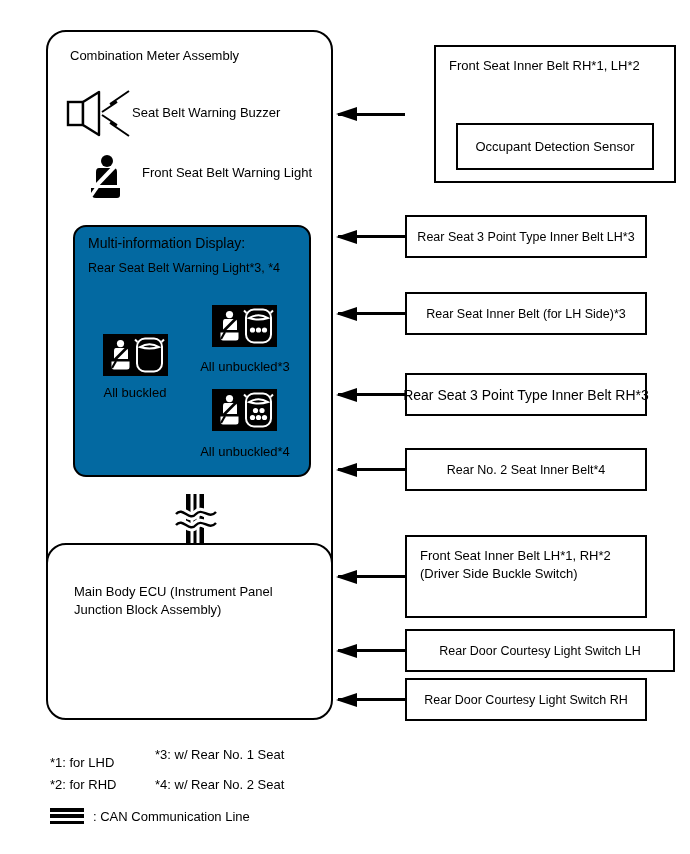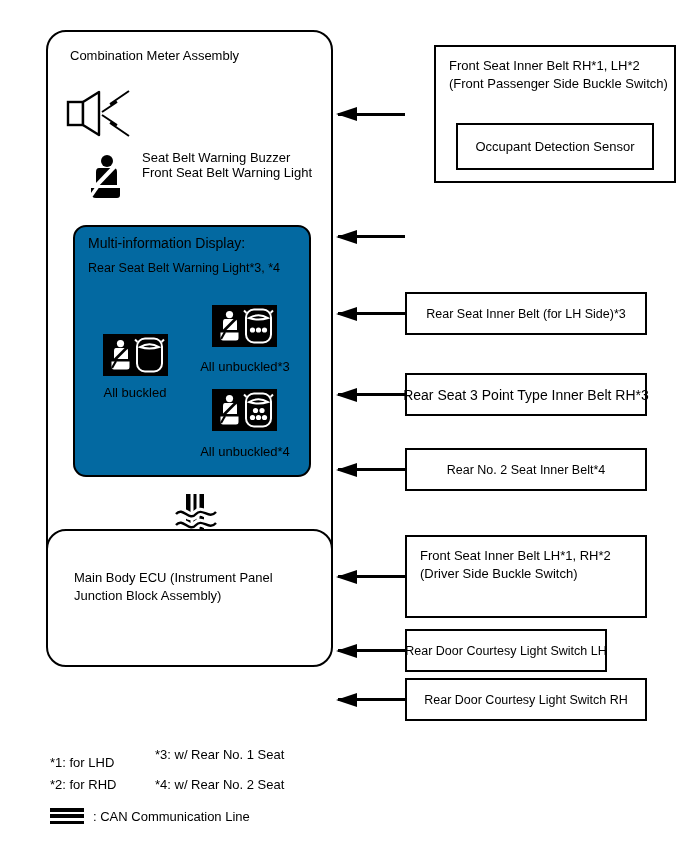--- a/index.html
+++ b/index.html
@@ -48,21 +48,21 @@
     <div class="abs nowrap" style="left:22px; top:16px;">Combination Meter Assembly</div>
 
     <span class="abs" style="left:17px; top:57px;">
       <svg width="70" height="50" viewBox="0 0 70 50">
         <rect x="3" y="13" width="15" height="23" fill="none" stroke="#000" stroke-width="2.4"></rect>
         <polygon points="18,13 34,3 34,46 18,36" fill="#fff" stroke="#000" stroke-width="2.4" stroke-linejoin="round"></polygon>
         <path d="M64,2 L45,15 L52,13 L37,23" fill="none" stroke="#000" stroke-width="2" stroke-linejoin="miter"></path>
         <path d="M64,47 L45,34 L52,36 L37,26" fill="none" stroke="#000" stroke-width="2" stroke-linejoin="miter"></path>
       </svg>
     </span>
-    <div class="abs nowrap" style="left:94px; top:73px;margin-top:45px;">Seat Belt Warning Buzzer</div>
+    <div class="abs nowrap" style="left:84px; top:73px;">Seat Belt Warning Buzzer</div>
 
     <span class="abs" style="left:38px; top:122px;">
       <svg width="40" height="46" viewBox="0 0 40 46">
         <circle cx="21" cy="7" r="6" fill="#000"></circle>
         <path d="M13,14 Q10,14 10,18 L10,31 L31,31 L31,18 Q31,14 28,14 Z" fill="#000"></path>
         <line x1="30" y1="11" x2="9" y2="33" stroke="#fff" stroke-width="4"></line>
         <path d="M5,34 L34,34 L34,41 Q34,44 31,44 L10,44 Q5,44 5,38 Z" fill="#000"></path>
         <line x1="12" y1="32" x2="5" y2="42" stroke="#fff" stroke-width="3.4"></line>
       </svg>
     </span>
@@ -142,27 +142,29 @@
           </g>
         </svg>
       </span>
       <div class="disp-label" style="left:110px; top:217px; width:120px;">All unbuckled*4</div>
     </div>
   </div>
 
   <div class="sq-box" style="left:405px; top:45px; width:242px; height:138px;margin-left:29px;">
     <div class="box-lines">
       <span style="display:block">Front Seat Inner Belt RH*1, LH*2</span>
-      <span style="display:block">(Front Passenger Side Buckle Switch)</span>
     </div>
     <div class="sq-box centered nowrap" style="left:20px; top:76px; width:198px; height:47px;">
       <span>Occupant Detection Sensor</span>
     </div>
   </div>
 
+  <div class="sq-box centered nowrap" style="left:405px; top:215px; width:242px; height:43px; font-size:12.5px;">
+    <span>Rear Seat 3 Point Type Inner Belt LH*3</span>
+  </div>
 
   <div class="sq-box centered nowrap" style="left:405px; top:292px; width:242px; height:43px; font-size:12.5px;">
     <span>Rear Seat Inner Belt (for LH Side)*3</span>
   </div>
 
   <div class="sq-box centered nowrap" style="left:405px; top:373px; width:242px; height:43px; font-size:14px;">
     <span>Rear Seat 3 Point Type Inner Belt RH*3</span>
   </div>
 
   <div class="sq-box centered nowrap" style="left:405px; top:448px; width:242px; height:43px; font-size:12.5px;">
@@ -180,35 +182,35 @@
       <rect x="14" y="0" width="4.5" height="51" fill="#000"></rect>
       <rect x="21.5" y="0" width="3" height="51" fill="#000"></rect>
       <rect x="27.5" y="0" width="4.5" height="51" fill="#000"></rect>
       <path d="M4,20 C11,12 17,28 24,20 C30,13 37,26 44,18" stroke="#fff" stroke-width="8" fill="none"></path>
       <path d="M4,20 C11,12 17,28 24,20 C30,13 37,26 44,18" stroke="#000" stroke-width="2.4" fill="none"></path>
       <path d="M4,31 C11,23 17,39 24,31 C30,24 37,37 44,29" stroke="#fff" stroke-width="8" fill="none"></path>
       <path d="M4,31 C11,23 17,39 24,31 C30,24 37,37 44,29" stroke="#000" stroke-width="2.4" fill="none"></path>
     </svg>
   </span>
 
-  <div class="rounded-box" style="left:46px; top:529px; width:287px; height:138px;">
+  <div class="rounded-box" style="left:46px; top:543px; width:287px; height:177px;">
     <div class="abs" style="left:26px; top:38px; line-height:18px; white-space:nowrap;">
       <span style="display:block">Main Body ECU (Instrument Panel</span>
       <span style="display:block">Junction Block Assembly)</span>
     </div>
   </div>
 
   <div class="sq-box" style="left:405px; top:535px; width:242px; height:83px;">
     <div class="box-lines">
       <span style="display:block">Front Seat Inner Belt LH*1, RH*2</span>
       <span style="display:block">(Driver Side Buckle Switch)</span>
     </div>
   </div>
 
-  <div class="sq-box centered nowrap" style="left:405px; top:629px; width:202px; height:43px; font-size:12.5px;">
+  <div class="sq-box centered nowrap" style="left:405px; top:629px; width:270px; height:43px; font-size:12.5px;">
     <span>Rear Door Courtesy Light Switch LH</span>
   </div>
 
   <div class="sq-box centered nowrap" style="left:405px; top:678px; width:242px; height:43px; font-size:12.5px;">
     <span>Rear Door Courtesy Light Switch RH</span>
   </div>
 
   <div class="arrow" style="left:338px; top:575px; width:67px;"></div>
   <div class="arrow" style="left:338px; top:649px; width:67px;"></div>
   <div class="arrow" style="left:338px; top:698px; width:67px;"></div>

